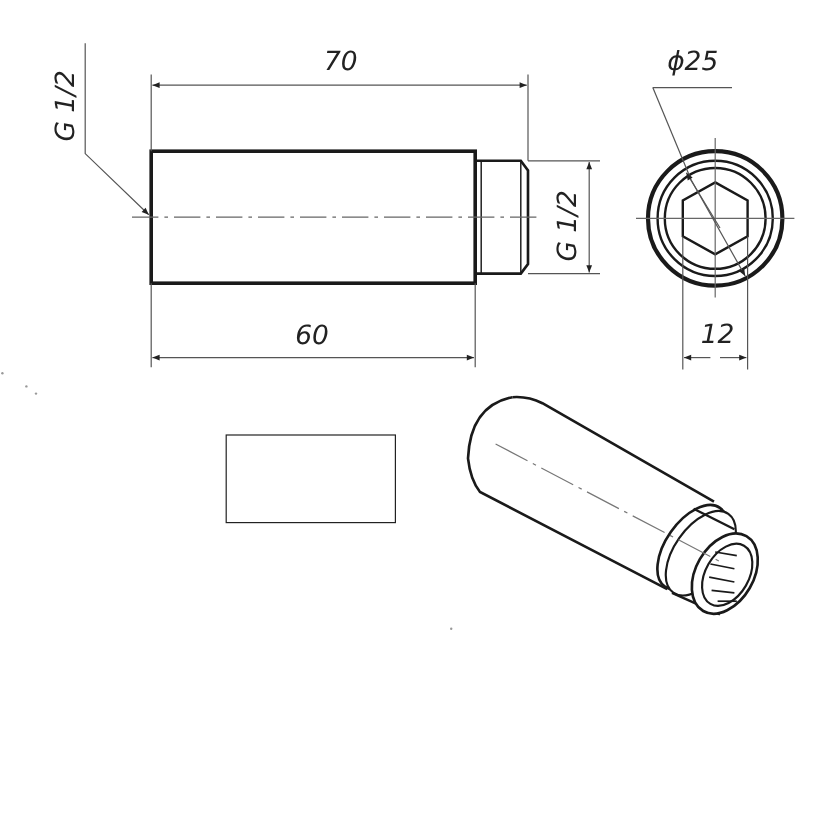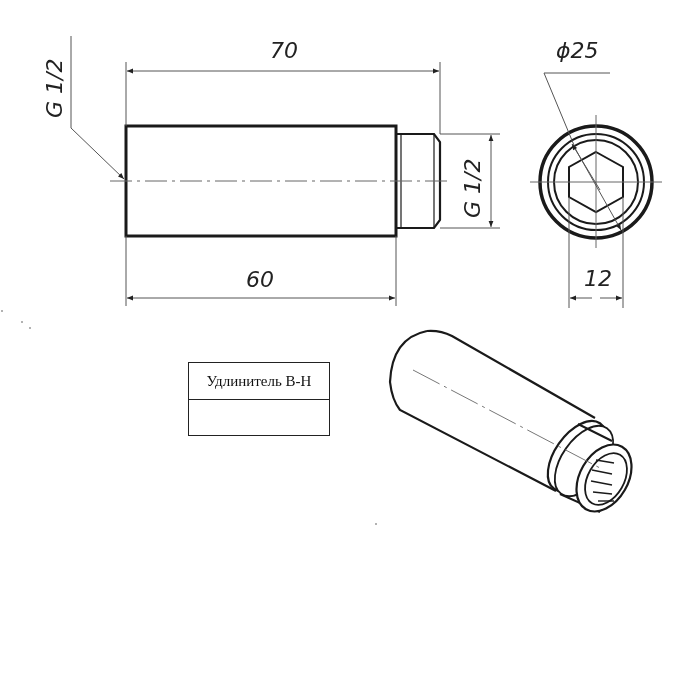--- a/index.html
+++ b/index.html
@@ -98,14 +98,13 @@
 
   <g fill="#999">
     <circle cx="22" cy="322" r="1"></circle>
     <circle cx="30" cy="328" r="1"></circle>
     <circle cx="2" cy="311" r="1"></circle>
     <circle cx="376" cy="524" r="1"></circle>
   </g>
 </svg>
 
 <div class="title-box">
-  <div class="title-row1">Удлинитель В-Н</div>
 </div>
 
 </body></html>

